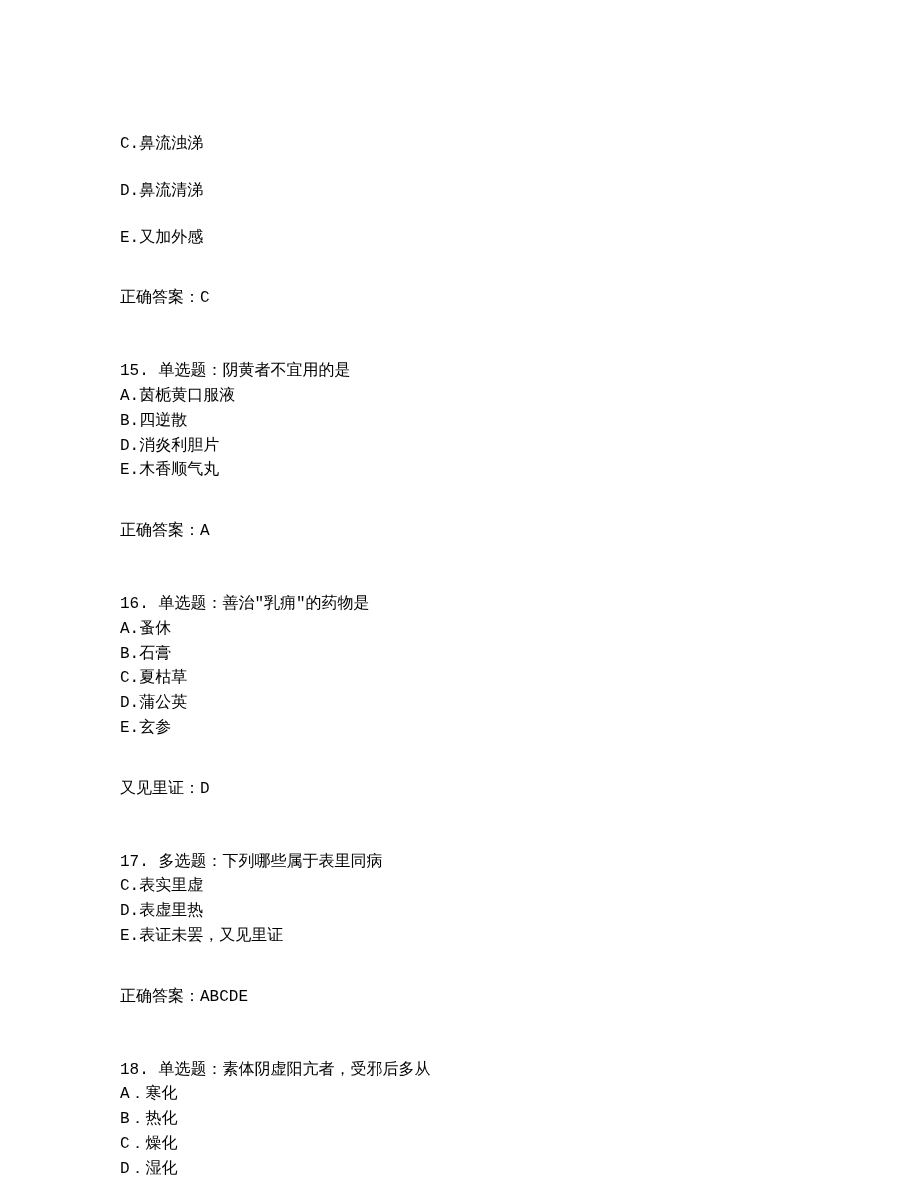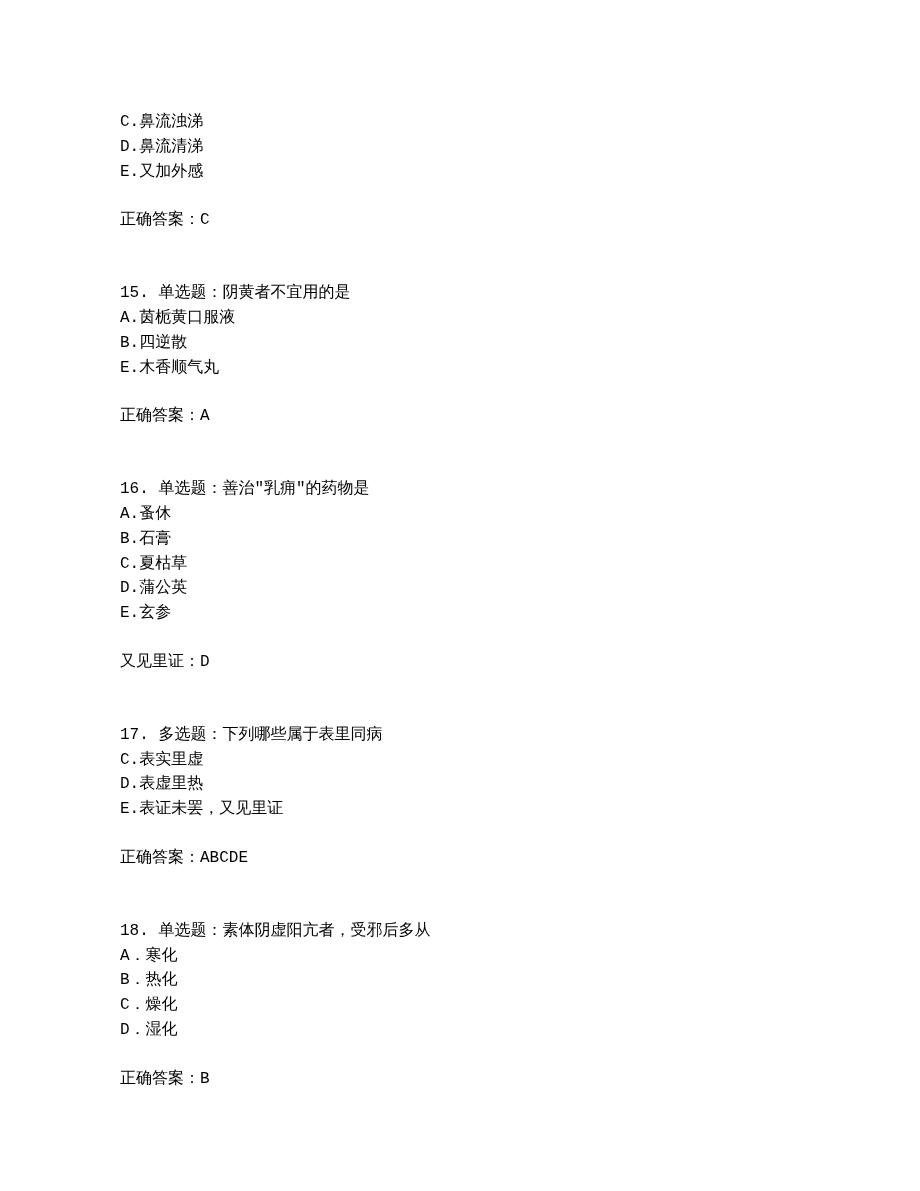--- a/index.html
+++ b/index.html
@@ -15,50 +15,52 @@
       color: #000000;
       width: 920px;
       height: 1191px;
       padding: 110px 120px 60px 120px;
     }
     .question-block {
       margin-bottom: 48px;
     }
     .partial-options .option {
       display: block;
+      margin-top: 22px;
     }
     .q-header {
       display: block;
     }
     .option {
       display: block;
     }
     .answer {
       display: block;
-      margin-top: 24px;
+      margin-top: 36px;
     }
     .mono {
       font-family: "Courier New", "SimSun", monospace;
       letter-spacing: 0;
     }
   </style>
 </head>
 <body>
 
 <div class="question-block partial-options">
   <span class="option mono">C.鼻流浊涕</span>
   <span class="option mono">D.鼻流清涕</span>
   <span class="option mono">E.又加外感</span>
   <span class="answer mono">正确答案：C</span>
 </div>
 
 <div class="question-block">
   <span class="q-header mono">15. 单选题：阴黄者不宜用的是</span>
   <span class="option mono">A.茵栀黄口服液</span>
   <span class="option mono">B.四逆散</span>
+  <span class="option mono">D.消炎利胆片</span>
   <span class="option mono">E.木香顺气丸</span>
   <span class="answer mono">正确答案：A</span>
 </div>
 
 <div class="question-block">
   <span class="q-header mono">16. 单选题：善治"乳痈"的药物是</span>
   <span class="option mono">A.蚤休</span>
   <span class="option mono">B.石膏</span>
   <span class="option mono">C.夏枯草</span>
   <span class="option mono">D.蒲公英</span>

